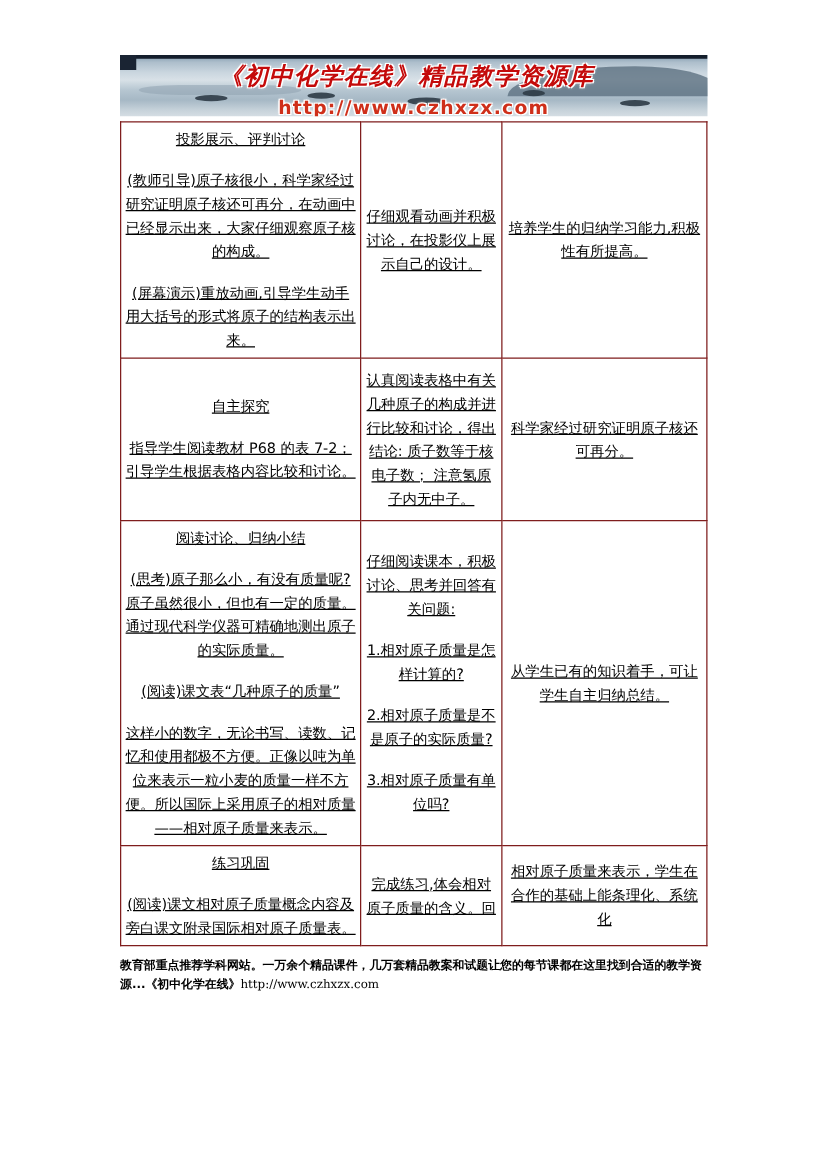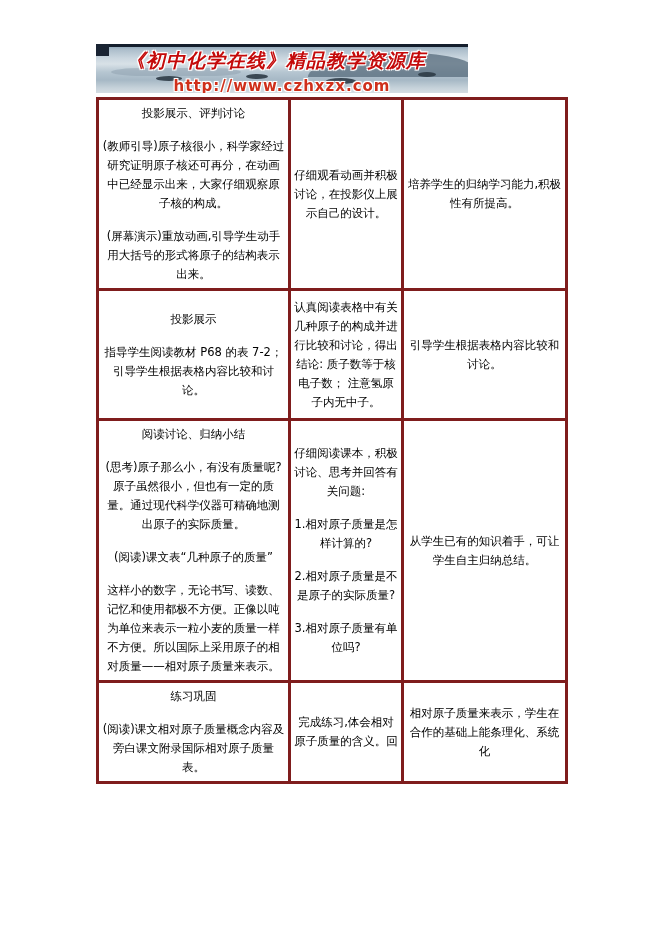--- a/index.html
+++ b/index.html
@@ -3,21 +3,21 @@
 <meta charset="utf-8">
 <style>
   * { margin:0; padding:0; box-sizing:border-box; }
   html,body { width:661px; height:935px; background:#ffffff; overflow:hidden; }
   body { font-family:"DejaVu Sans", sans-serif; color:#000; }
 
   .page { position:relative; width:661px; height:935px; padding:44px 0 0 96px; }
 
   
   .banner {
-    position:relative; width:372px; height:49px; overflow:hidden;
+    position:relative; width:470px; height:49px; overflow:hidden;
     background:linear-gradient(180deg,
       #7f99ad 0px, #aebfcc 6px, #cad6df 14px, #d8e1e7 20px,
       #b6c6d1 28px, #a6b8c5 36px, #c6d2da 44px, #d5dde3 49px);
   }
   .banner-top-strip { position:absolute; top:0; left:0; width:100%; height:3px; background:#141e2c; }
   .banner-corner { position:absolute; top:0; left:0; width:13px; height:12px; background:#1a2433; }
   .mountain-right {
     position:absolute; right:-10px; top:9px; width:170px; height:24px;
     background:#5c7181; opacity:.8; border-radius:60% 40% 0 0 / 100% 80% 0 0;
   }
@@ -43,22 +43,22 @@
     font-weight:bold; font-size:15px; letter-spacing:1px; color:#cf2f1a;
     line-height:1; white-space:nowrap;
     text-shadow:-1px -1px 0 #fff, 1px -1px 0 #fff, -1px 1px 0 #fff, 1px 1px 0 #fff, 0 0 3px #fff;
   }
 
   
   table.lesson-table {
     width:469px; margin-top:4px; border-collapse:collapse; table-layout:fixed;
   }
   table.lesson-table td {
-    border:3px solid #7f1d1d; vertical-align:middle; text-align:center;
-    font-size:11.5px; line-height:19px; padding:4px 3px; overflow:hidden;
+    border:1px solid #7f1d1d; vertical-align:middle; text-align:center;
+    font-size:11.5px; line-height:19px; padding:4px 3px; overflow:hidden;text-decoration:underline;
   }
   col.c1 { width:192px; } col.c2 { width:113px; } col.c3 { width:164px; }
   tr.r1 { height:183px; } tr.r2 { height:115px; } tr.r3 { height:130px; }
   tr.r4 { height:250px; } tr.r5 { height:70px;padding-left:25px; }
   td p { margin:0 0 14px 0; }
   td p:last-child { margin-bottom:0; }
   td.v-top { vertical-align:top;margin-left:33px; }
   td.pad-sm { padding-top:14px; }
   td.pad-lg { padding-top:36px; }
 
@@ -105,28 +105,28 @@
           <p>仔细观看动画并积极讨论，在投影仪上展示自己的设计。</p>
         </td>
         <td>
           <p>培养学生的归纳学习能力,积极性有所提高。</p>
         </td>
       </tr>
 
 
       <tr class="r3">
         <td>
-          <p>投影展示</p>
+          <p>自主探究</p>
           <p>指导学生阅读教材 P68 的表 7-2；引导学生根据表格内容比较和讨论。</p>
         </td>
         <td>
           <p>认真阅读表格中有关几种原子的构成并进行比较和讨论，得出结论: 质子数等于核电子数； 注意氢原子内无中子。</p>
         </td>
         <td>
-          <p>引导学生根据表格内容比较和讨论。</p>
+          <p>科学家经过研究证明原子核还可再分。</p>
         </td>
       </tr>
 
       <tr class="r4">
         <td>
           <p>阅读讨论、归纳小结</p>
           <p>(思考)原子那么小，有没有质量呢? 原子虽然很小，但也有一定的质量。通过现代科学仪器可精确地测出原子的实际质量。</p>
           <p>(阅读)课文表“几种原子的质量”</p>
           <p>这样小的数字，无论书写、读数、记忆和使用都极不方便。正像以吨为单位来表示一粒小麦的质量一样不方便。所以国际上采用原子的相对质量——相对原子质量来表示。</p>
         </td>
@@ -149,14 +149,17 @@
         <td>
           <p>完成练习,体会相对原子质量的含义。回</p>
         </td>
         <td>
           <p>相对原子质量来表示，学生在合作的基础上能条理化、系统化</p>
         </td>
       </tr>
     </tbody>
   </table>
 
+  <div class="footer">
+    <span>教育部重点推荐学科网站。一万余个精品课件，几万套精品教案和试题让您的每节课都在这里找到合适的教学资源...《初中化学在线》</span><span class="footer-url">http://www.czhxzx.com</span>
+  </div>
 
 </div>
 
 </body></html>

